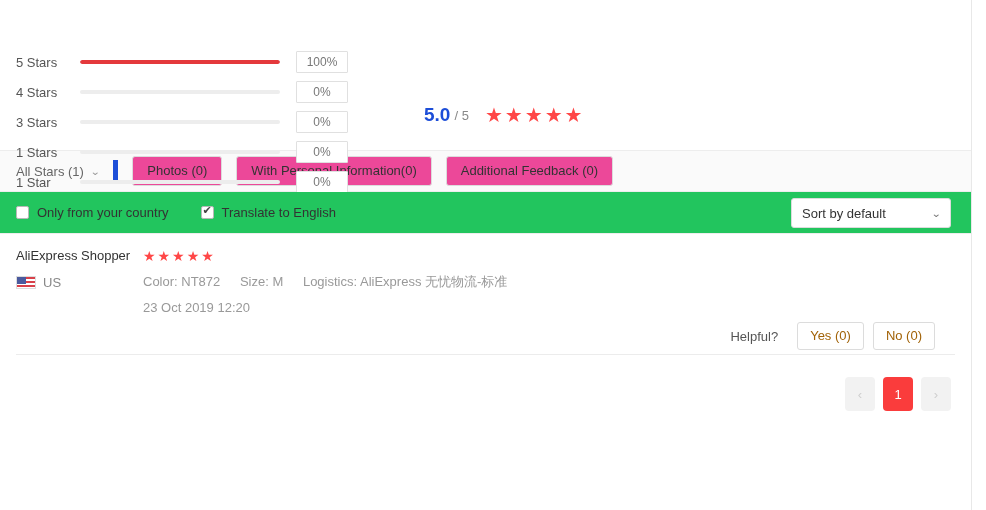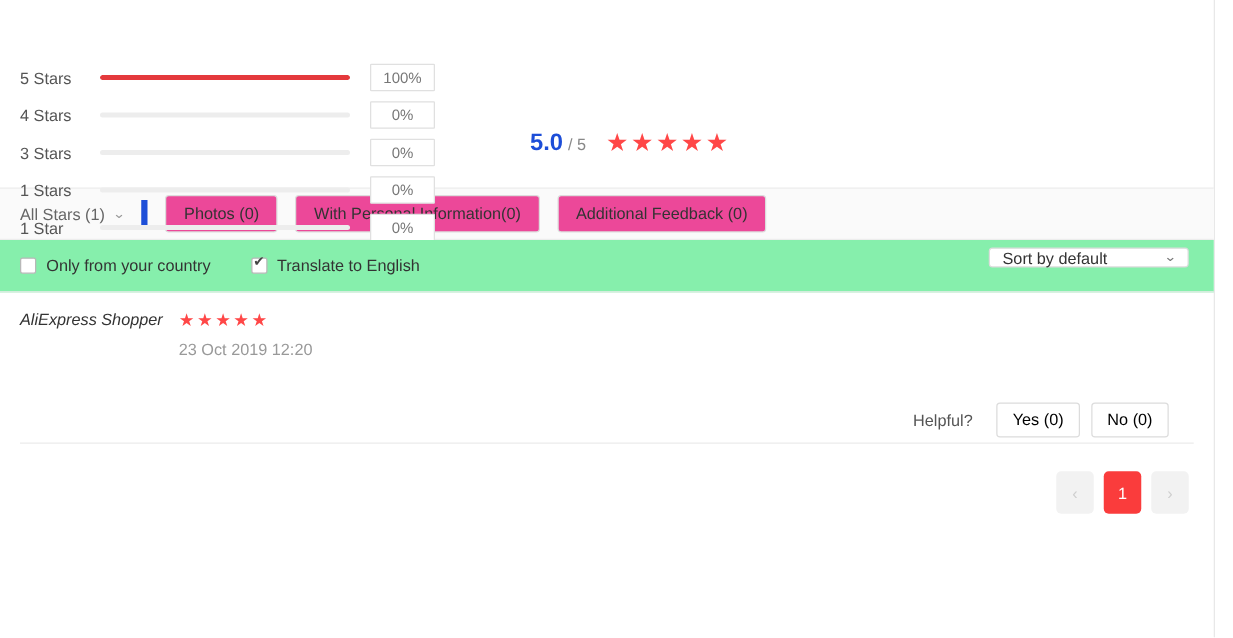--- a/index.html
+++ b/index.html
@@ -134,21 +134,21 @@
     border-radius: 3px;
     background: #ec4899;
     font-size: 13px;
     color: #333;
     white-space: nowrap;
   }
 
   
   .optionsrow {
     height: 42px;
-    background: #86efac;
+    background: #22c55e;
     border-bottom: 1px solid #ededed;
     display: flex;
     align-items: center;
     padding-left: 16px;
     position: relative;
   }
   .chk-wrap {
     display: flex;
     align-items: center;
     font-size: 13px;
@@ -172,21 +172,21 @@
     top: -3px;
     font-size: 11px;
     color: #444;
     line-height: 13px;
   }
   .sortsel {
     position: absolute;
     right: 20px;
     top: 6px;
     width: 160px;
-    height: 16px;
+    height: 30px;
     border: 1px solid #dcdcdc;
     border-radius: 3px;
     background: #fff;
     display: flex;
     align-items: center;
     padding: 0 10px;
     font-size: 13px;
     color: #333;
     justify-content: space-between;
   }
@@ -200,21 +200,20 @@
   }
   .rev-head {
     display: flex;
     align-items: center;
   }
   .rev-user {
     font-size: 13px;
     color: #333;
     width: 127px;
     flex: 0 0 127px;
-    font-style: italic;
   }
   .stars-sm {
     color: #ff4747;
     font-size: 14px;
     letter-spacing: 2px;
     line-height: 1;
   }
   .rev-sub {
     display: flex;
     margin-top: 10px;
@@ -275,21 +274,21 @@
   }
   .hbtn {
     height: 28px;
     min-width: 62px;
     padding: 0 12px;
     line-height: 26px;
     border: 1px solid #dcdcdc;
     border-radius: 3px;
     background: #fff;
     font-size: 13px;
-    color: #000000;
+    color: #a16207;
     text-align: center;
     margin-left: 9px;
   }
 
   .divider {
     height: 1px;
     background: #ececec;
     margin: 0 16px;
   }
 
@@ -398,20 +397,34 @@
       <span class="chev">⌄</span>
     </div>
   </div>
 
   <div class="review">
     <div class="rev-head">
       <div class="rev-user">AliExpress Shopper</div>
       <div class="stars-sm">★★★★★</div>
     </div>
 
+    <div class="rev-sub">
+      <div class="rev-country">
+        <span class="flag">
+          <span class="stripes"></span>
+            <span class="canton"></span>
+        </span>
+        <span>US</span>
+      </div>
+      <div class="rev-meta">
+        <span>Color: NT872</span>
+        <span>Size: M</span>
+        <span>Logistics: AliExpress 无忧物流-标准</span>
+      </div>
+    </div>
 
     <div class="rev-date">23 Oct 2019 12:20</div>
 
     <div class="helpful">
       <span class="helpful-label">Helpful?</span>
       <div class="hbtn">Yes (0)</div>
       <div class="hbtn">No (0)</div>
     </div>
   </div>
 

